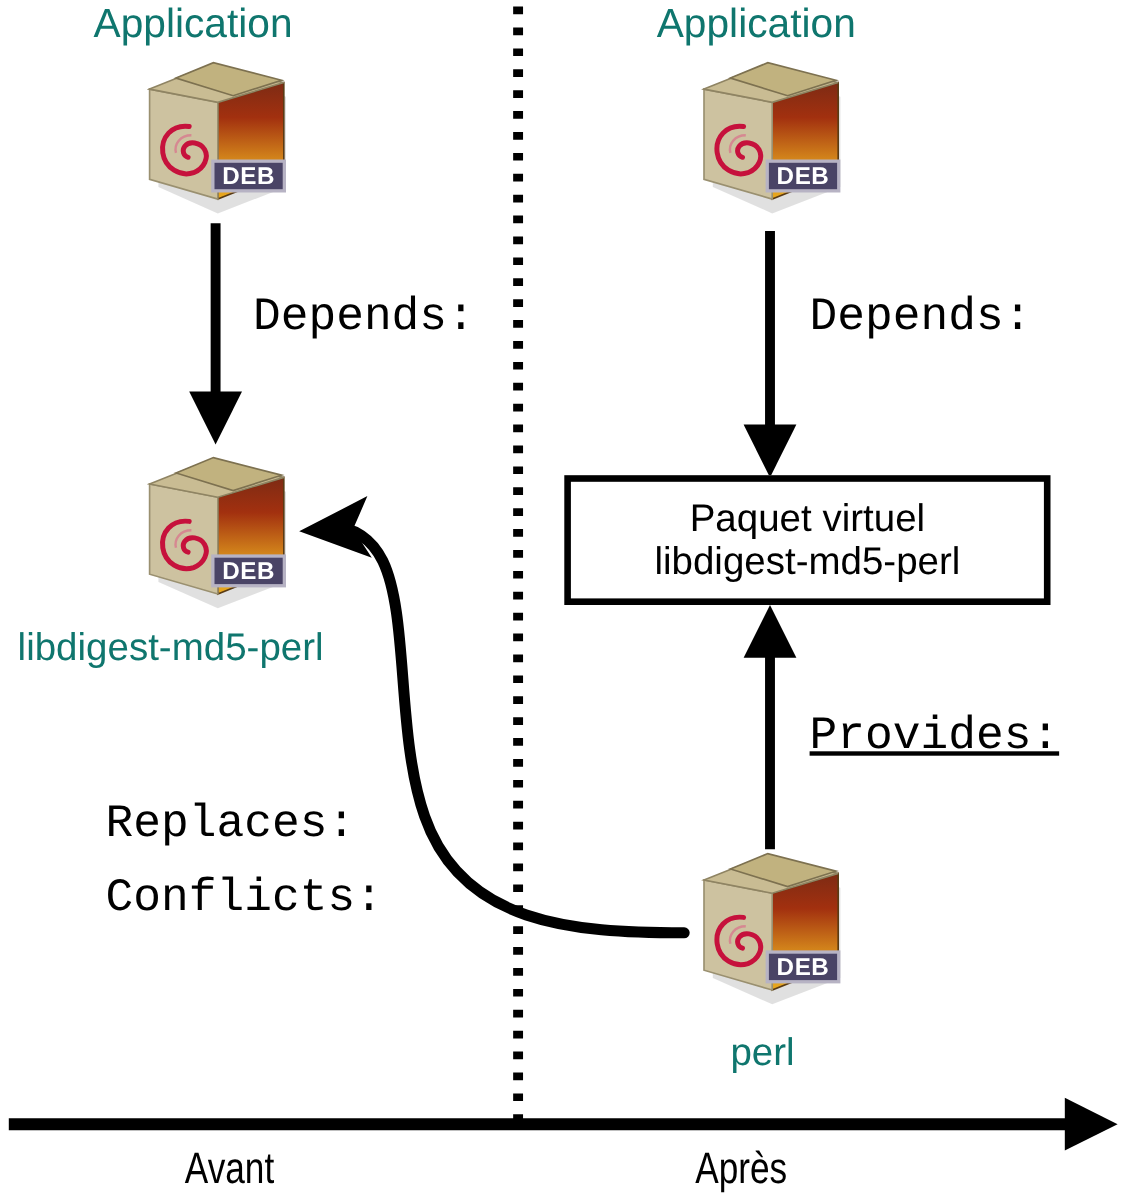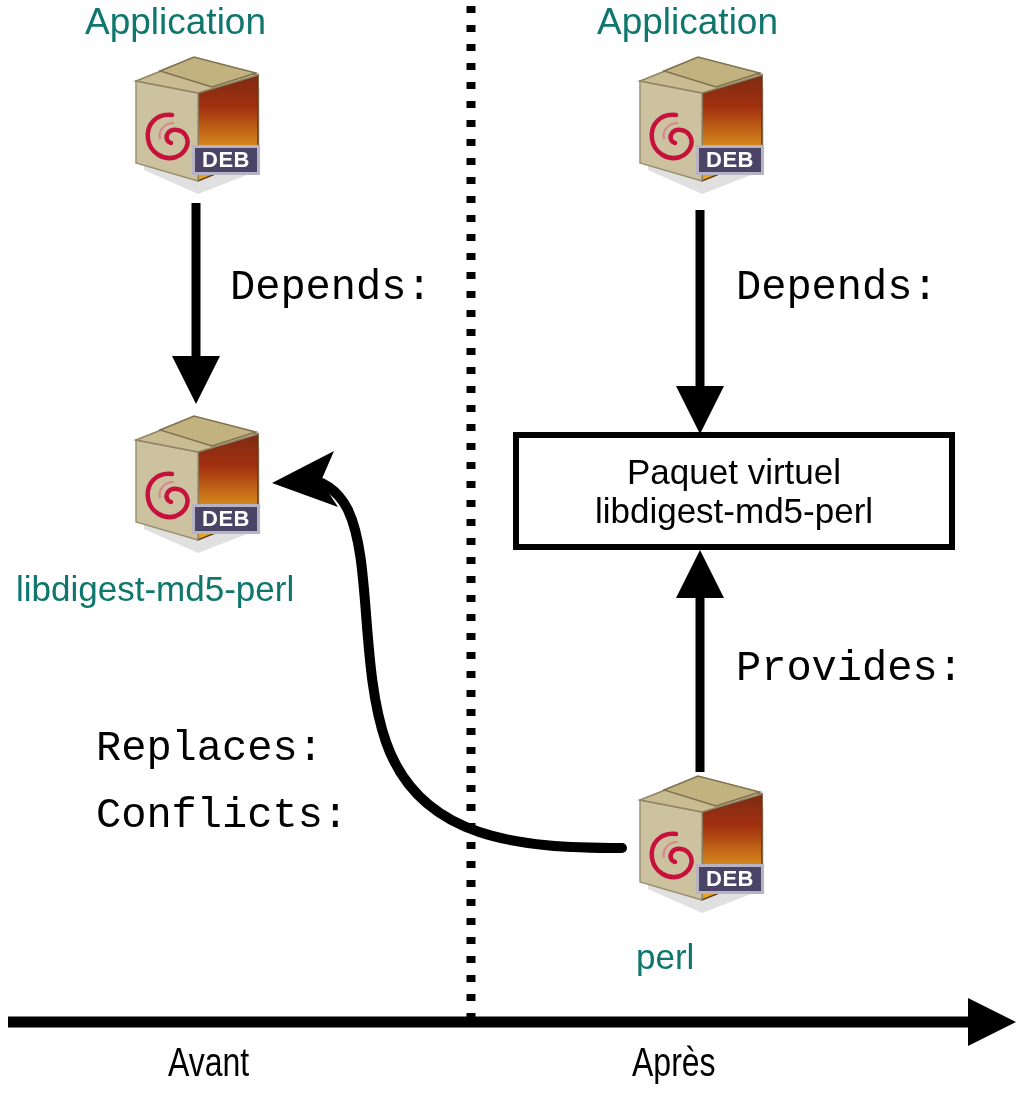--- a/index.html
+++ b/index.html
@@ -253,29 +253,29 @@
         <rect x="75" y="95" width="62" height="24" fill="#4a4466"></rect>
         <text x="106" y="114" text-anchor="middle" font-family="Liberation Sans, sans-serif" font-size="22" font-weight="bold" fill="#ffffff" letter-spacing="0.5">DEB</text>
       </g>
     </svg>
   </div>
 
   <div class="label-mono" style="left:230px; top:267px;">Depends:</div>
 
   <div class="label-mono" style="left:736px; top:267px;">Depends:</div>
 
-  <div class="label-mono" style="left:736px; top:648px;">Provides:</div>
+  <div class="label-mono" style="left:736px; top:648px;text-decoration:underline;">Provides:</div>
 
   <div class="label-mono" style="left:96px; top:795px;">Conflicts:</div>
 
   <div class="label-mono" style="left:96px; top:728px;">Replaces:</div>
 
   <div class="label-sans pkg-caption" style="left:16px; top:570px;">libdigest-md5-perl</div>
 
-  <div class="label-sans pkg-caption" style="left:636px; top:938px;">perl</div>
+  <div class="label-sans pkg-caption" style="left:664px; top:938px;">perl</div>
 
   <div class="virtual-box" style="left:513px; top:432px; width:442px; height:118px;">
     <span>Paquet virtuel</span>
     <span>libdigest-md5-perl</span>
   </div>
 
   <div class="axis-label" style="left:168px; top:1040px;">Avant</div>
 
   <div class="axis-label" style="left:632px; top:1040px;">Après</div>
 

